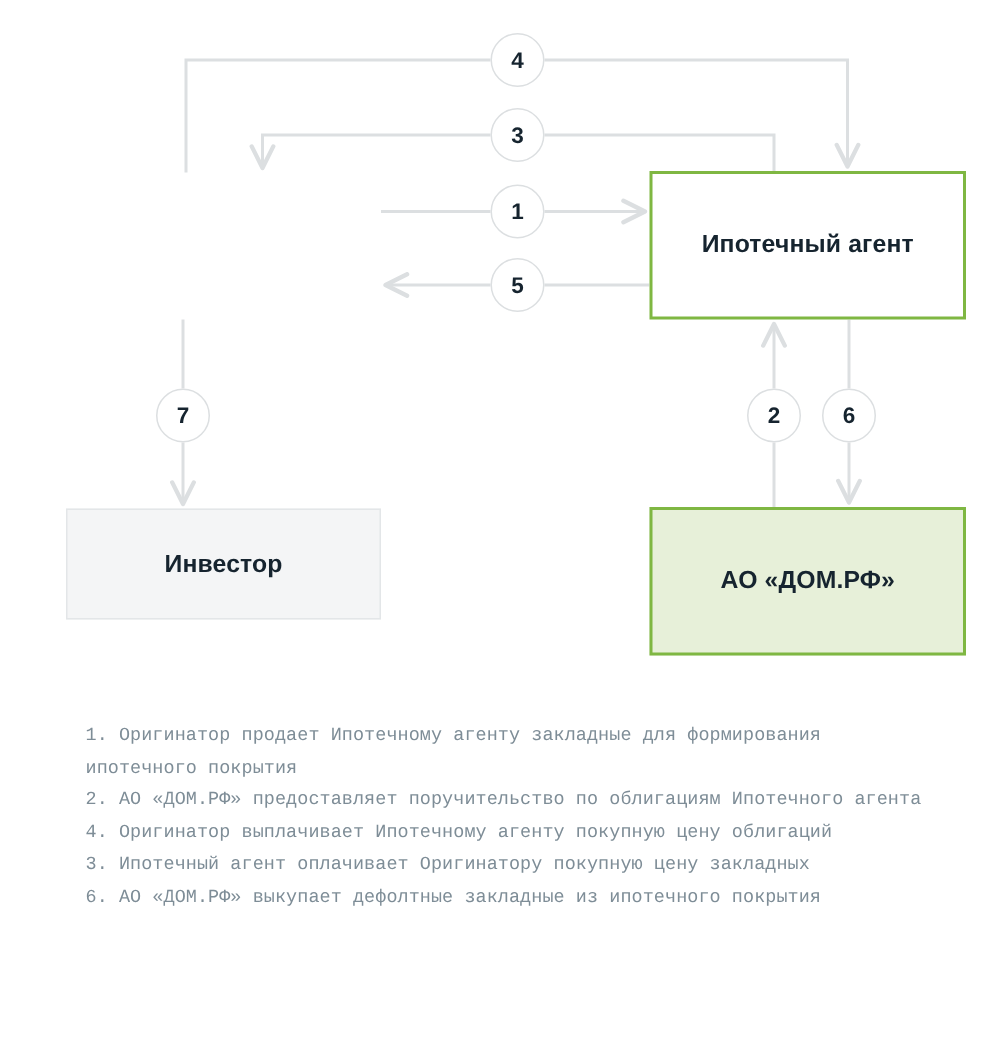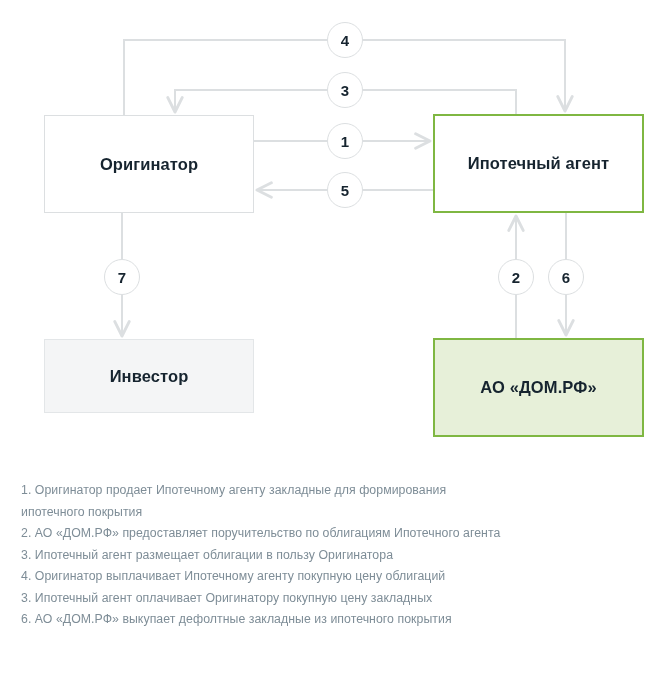--- a/index.html
+++ b/index.html
@@ -92,23 +92,24 @@
   .step-badge span {
     font-size: 15px;
     font-weight: 700;
     color: #16242f;
     line-height: 1;
   }
 
   
   #legend {
     position: absolute;
-    left: 21px;
+    left: 57px;
     top: 480px;
     width: 600px;
+    font-family: Liberation Mono, monospace;
   }
   .legend-line {
     font-size: 12.3px;
     line-height: 21.5px;
     color: #7e8d97;
     letter-spacing: 0.05px;
     white-space: pre-wrap;
   }
 </style>
 </head>
@@ -141,23 +142,20 @@
       <path d="M 516 259 L 516 216" marker-end="url(#arrow-right)"></path>
 
       <path d="M 566 213 L 566 259"></path>
       <path d="M 566 295 L 566 335" marker-end="url(#arrow-right)"></path>
 
       <path d="M 122 213 L 122 259"></path>
       <path d="M 122 295 L 122 336" marker-end="url(#arrow-right)"></path>
     </g>
   </svg>
 
-  <div class="node-box node-originator">
-    <span class="node-label">Оригинатор</span>
-  </div>
 
   <div class="node-box node-agent">
     <span class="node-label">Ипотечный агент</span>
   </div>
 
   <div class="node-box node-investor">
     <span class="node-label">Инвестор</span>
   </div>
 
   <div class="node-box node-domrf">
@@ -189,19 +187,18 @@
   </div>
 
   <div class="step-badge" style="left:122px; top:277px;">
     <span>7</span>
   </div>
 
   <div id="legend">
     <div class="legend-line">1. Оригинатор продает Ипотечному агенту закладные для формирования
 ипотечного покрытия</div>
     <div class="legend-line">2. АО «ДОМ.РФ» предоставляет поручительство по облигациям Ипотечного агента</div>
-    <div class="legend-line">3. Ипотечный агент размещает облигации в пользу Оригинатора</div>
     <div class="legend-line">4. Оригинатор выплачивает Ипотечному агенту покупную цену облигаций</div>
     <div class="legend-line">3. Ипотечный агент оплачивает Оригинатору покупную цену закладных</div>
     <div class="legend-line">6. АО «ДОМ.РФ» выкупает дефолтные закладные из ипотечного покрытия</div>
   </div>
 
 </div>
 
 </body></html>

